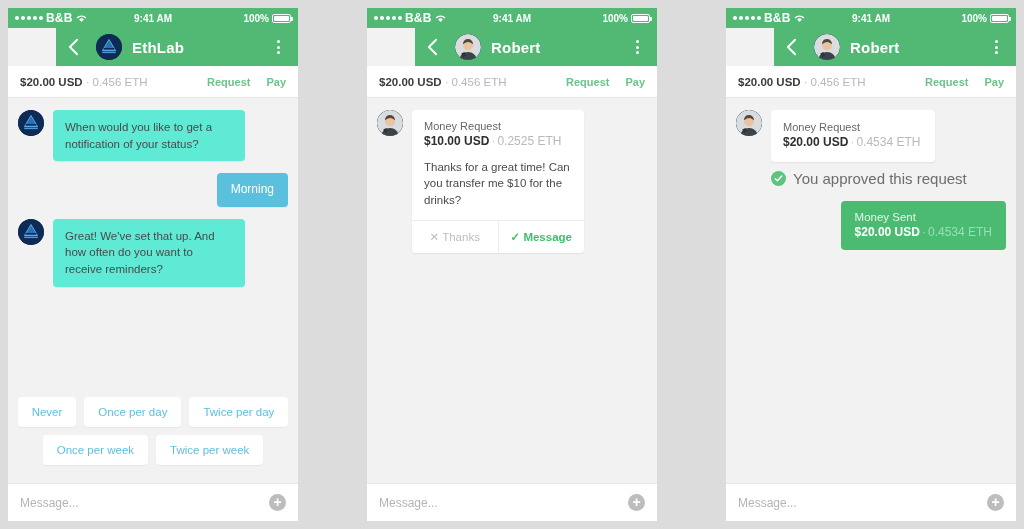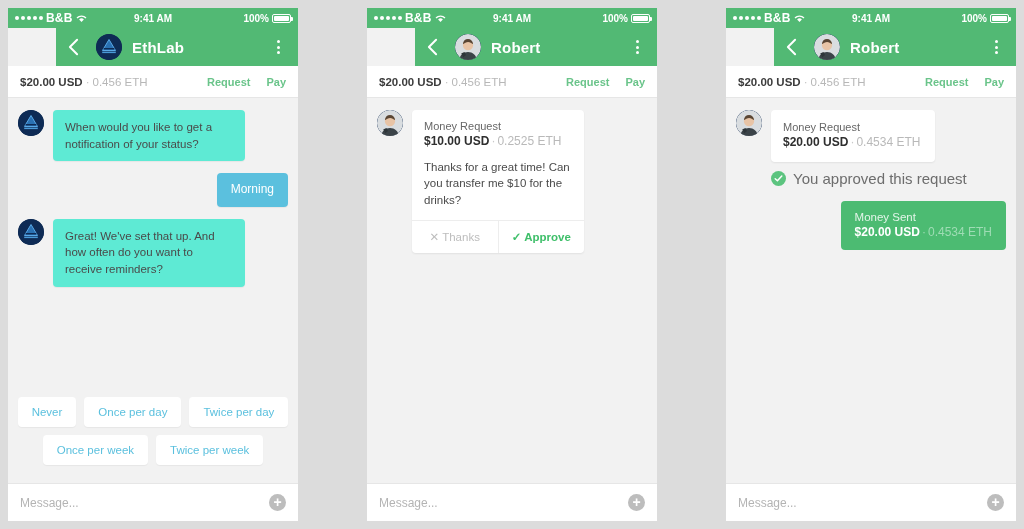--- a/index.html
+++ b/index.html
@@ -370,21 +370,21 @@
             </div>
             <div class="card-msg">Thanks for a great time! Can you transfer me $10 for the drinks?</div>
           </div>
           <div class="card-actions">
             <div class="reject">
               <span>✕</span>
               <span>Thanks</span>
             </div>
             <div class="approve">
               <span>✓</span>
-              <span>Approve</span>
+              <span>Message</span>
             </div>
           </div>
         </div>
       </div>
     </div>
 
     <div class="composer">
       <div class="ph">Message...</div>
       <div class="plus">
           <span>+</span>

